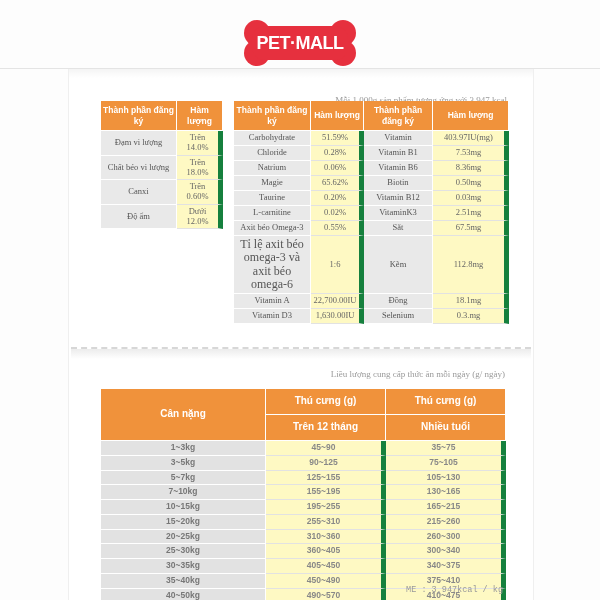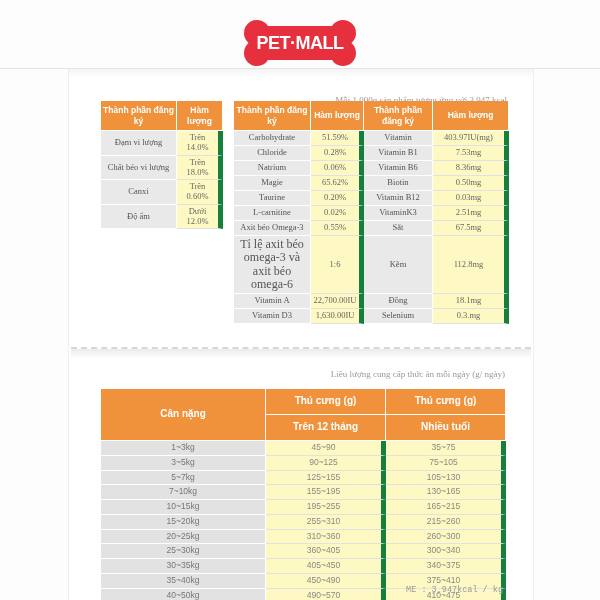--- a/index.html
+++ b/index.html
@@ -52,21 +52,21 @@
   .torn-shadow{position:absolute;left:2px;top:280px;width:460px;height:10px;
     background:linear-gradient(#ececec,rgba(255,255,255,0));}
   
   .feed-caption{
     position:absolute;top:300px;right:28px;font-size:9px;color:#9a9a9a;
     font-family:"Liberation Serif",serif;
     padding-left:34px;
   }
   .tbl-feed{position:absolute;left:32px;top:320px;width:405px;border-bottom:2px solid #b5b5b5;}
   .tbl-feed th{font-size:10px;padding:6px 2px;height:13px;}
-  .tbl-feed td{font-family:"Liberation Sans",sans-serif;color:#888;font-size:8.5px;height:9.5px;}
+  .tbl-feed td{font-family:"Liberation Sans",sans-serif;color:#888;font-size:8.5px;height:9.5px;font-weight:bold;}
   .tbl-feed td.label{background:#E2E2E2;color:#777;}
   .me-note{
     position:absolute;top:516px;right:30px;font-size:8.5px;color:#9a9a9a;
     font-family:Liberation Mono, monospace;
   }
 </style>
 </head>
 <body>
 
 <div class="top-rule"></div>

